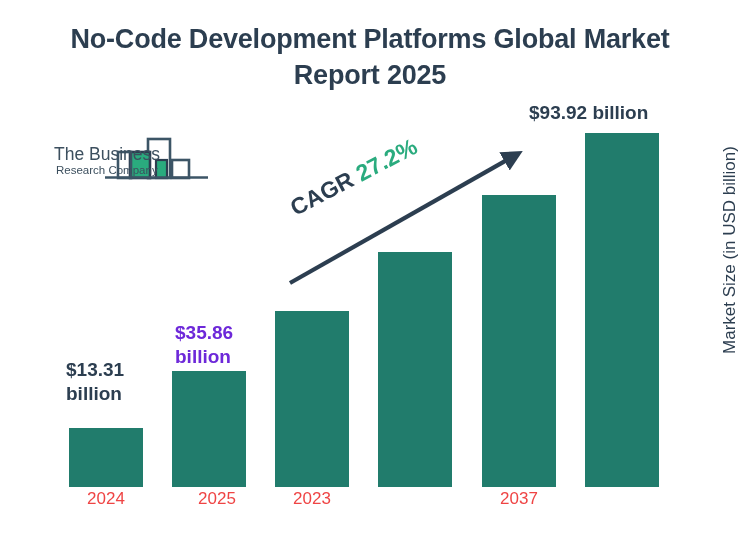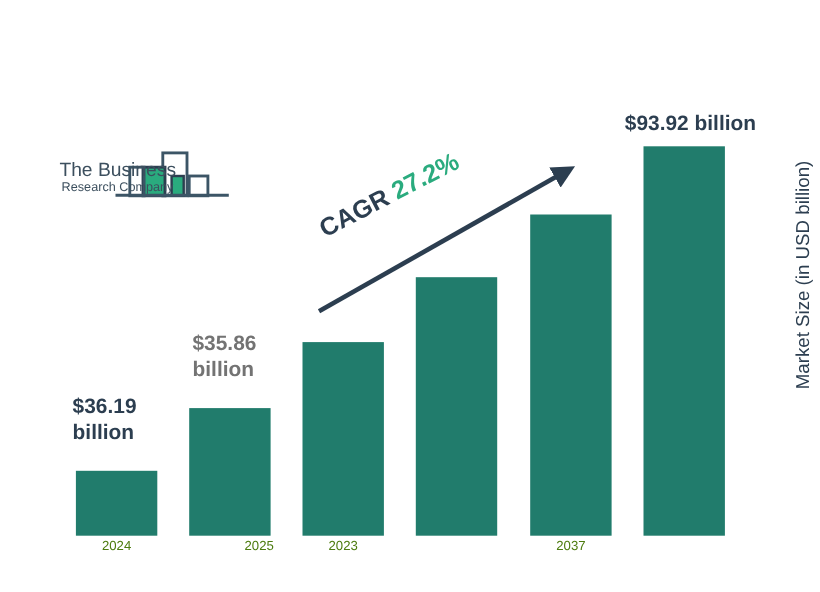--- a/index.html
+++ b/index.html
@@ -49,34 +49,34 @@
   }
   .bar {
     position: absolute;
     background: #217c6c;
   }
   .xlabel {
     position: absolute;
     top: 489px;
     width: 104px;
     text-align: center;
-    font-size: 12px;
-    color: #4d7c0f;
+    font-size: 17px;
+    color: #ef4444;
   }
   .vlabel {
     position: absolute;
     font-size: 19px;
     font-weight: bold;
     line-height: 1.28;
     color: #2c3e50;
     white-space: pre-line;
     text-align: left;
   }
-  .vlabel.green { color: #737373; }
-  .vlabel.single { white-space: nowrap; margin-left: 39px; }
+  .vlabel.green { color: #6d28d9; margin-top: 20px; }
+  .vlabel.single { white-space: nowrap; }
 
   #ylabel {
     position: absolute;
     left: 605px;
     top: 240px;
     width: 250px;
     text-align: center;
     font-size: 17px;
     color: #2c3e50;
     transform: rotate(-90deg);
@@ -102,20 +102,21 @@
     width: 745px;
     height: 538px;
     pointer-events: none;
   }
 </style>
 </head>
 <body>
 
 <div id="page">
 
+  <div class="chart-title">No-Code Development Platforms Global Market Report 2025</div>
 
   <svg id="logo" viewBox="0 0 162 58">
     <g>
       <rect x="100" y="8" width="22" height="39" fill="none" stroke="#3c5566" stroke-width="2.6"></rect>
       <rect x="82" y="21" width="20" height="26" fill="#2aab7e" stroke="#2c3e50" stroke-width="2.6"></rect>
       <rect x="124" y="29" width="17" height="18" fill="none" stroke="#3c5566" stroke-width="2.6"></rect>
       <rect x="70" y="21" width="13" height="26" fill="none" stroke="#3c5566" stroke-width="2.6"></rect>
       <rect x="108" y="29" width="11" height="18" fill="#2aab7e" stroke="#2c3e50" stroke-width="2.2"></rect>
       <line x1="57" y1="46.5" x2="160" y2="46.5" stroke="#3c5566" stroke-width="2.6"></line>
     </g>
@@ -125,28 +126,28 @@
 
   <div id="plot">
 
     <div class="bar" style="left:69px; top:428px; width:74px; height:59px;"></div>
     <div class="bar" style="left:172px; top:371px; width:74px; height:116px;"></div>
     <div class="bar" style="left:275px; top:311px; width:74px; height:176px;"></div>
     <div class="bar" style="left:378px; top:252px; width:74px; height:235px;"></div>
     <div class="bar" style="left:482px; top:195px; width:74px; height:292px;"></div>
     <div class="bar" style="left:585px; top:133px; width:74px; height:354px;"></div>
 
-    <div class="vlabel" style="left:66px; top:358px;">$36.19
+    <div class="vlabel" style="left:66px; top:358px;">$13.31
 billion</div>
     <div class="vlabel green" style="left:175px; top:301px;">$35.86
 billion</div>
     <div class="vlabel single" style="left:529px; top:101px;">$93.92 billion</div>
 
     <div class="xlabel" style="left:54px;">2024</div>
-    <div class="xlabel" style="left:145px;text-align:right;">2025</div>
+    <div class="xlabel" style="left:165px;">2025</div>
     <div class="xlabel" style="left:260px;">2023</div>
     <div class="xlabel" style="left:467px;">2037</div>
 
     <div id="ylabel">Market Size (in USD billion)</div>
 
     <svg id="arrow">
       <defs>
         <marker id="ah" markerWidth="5" markerHeight="5" refX="2.6" refY="2.5" orient="auto">
           <path d="M0,0 L5,2.5 L0,5 z" fill="#2c3e50"></path>
         </marker>

